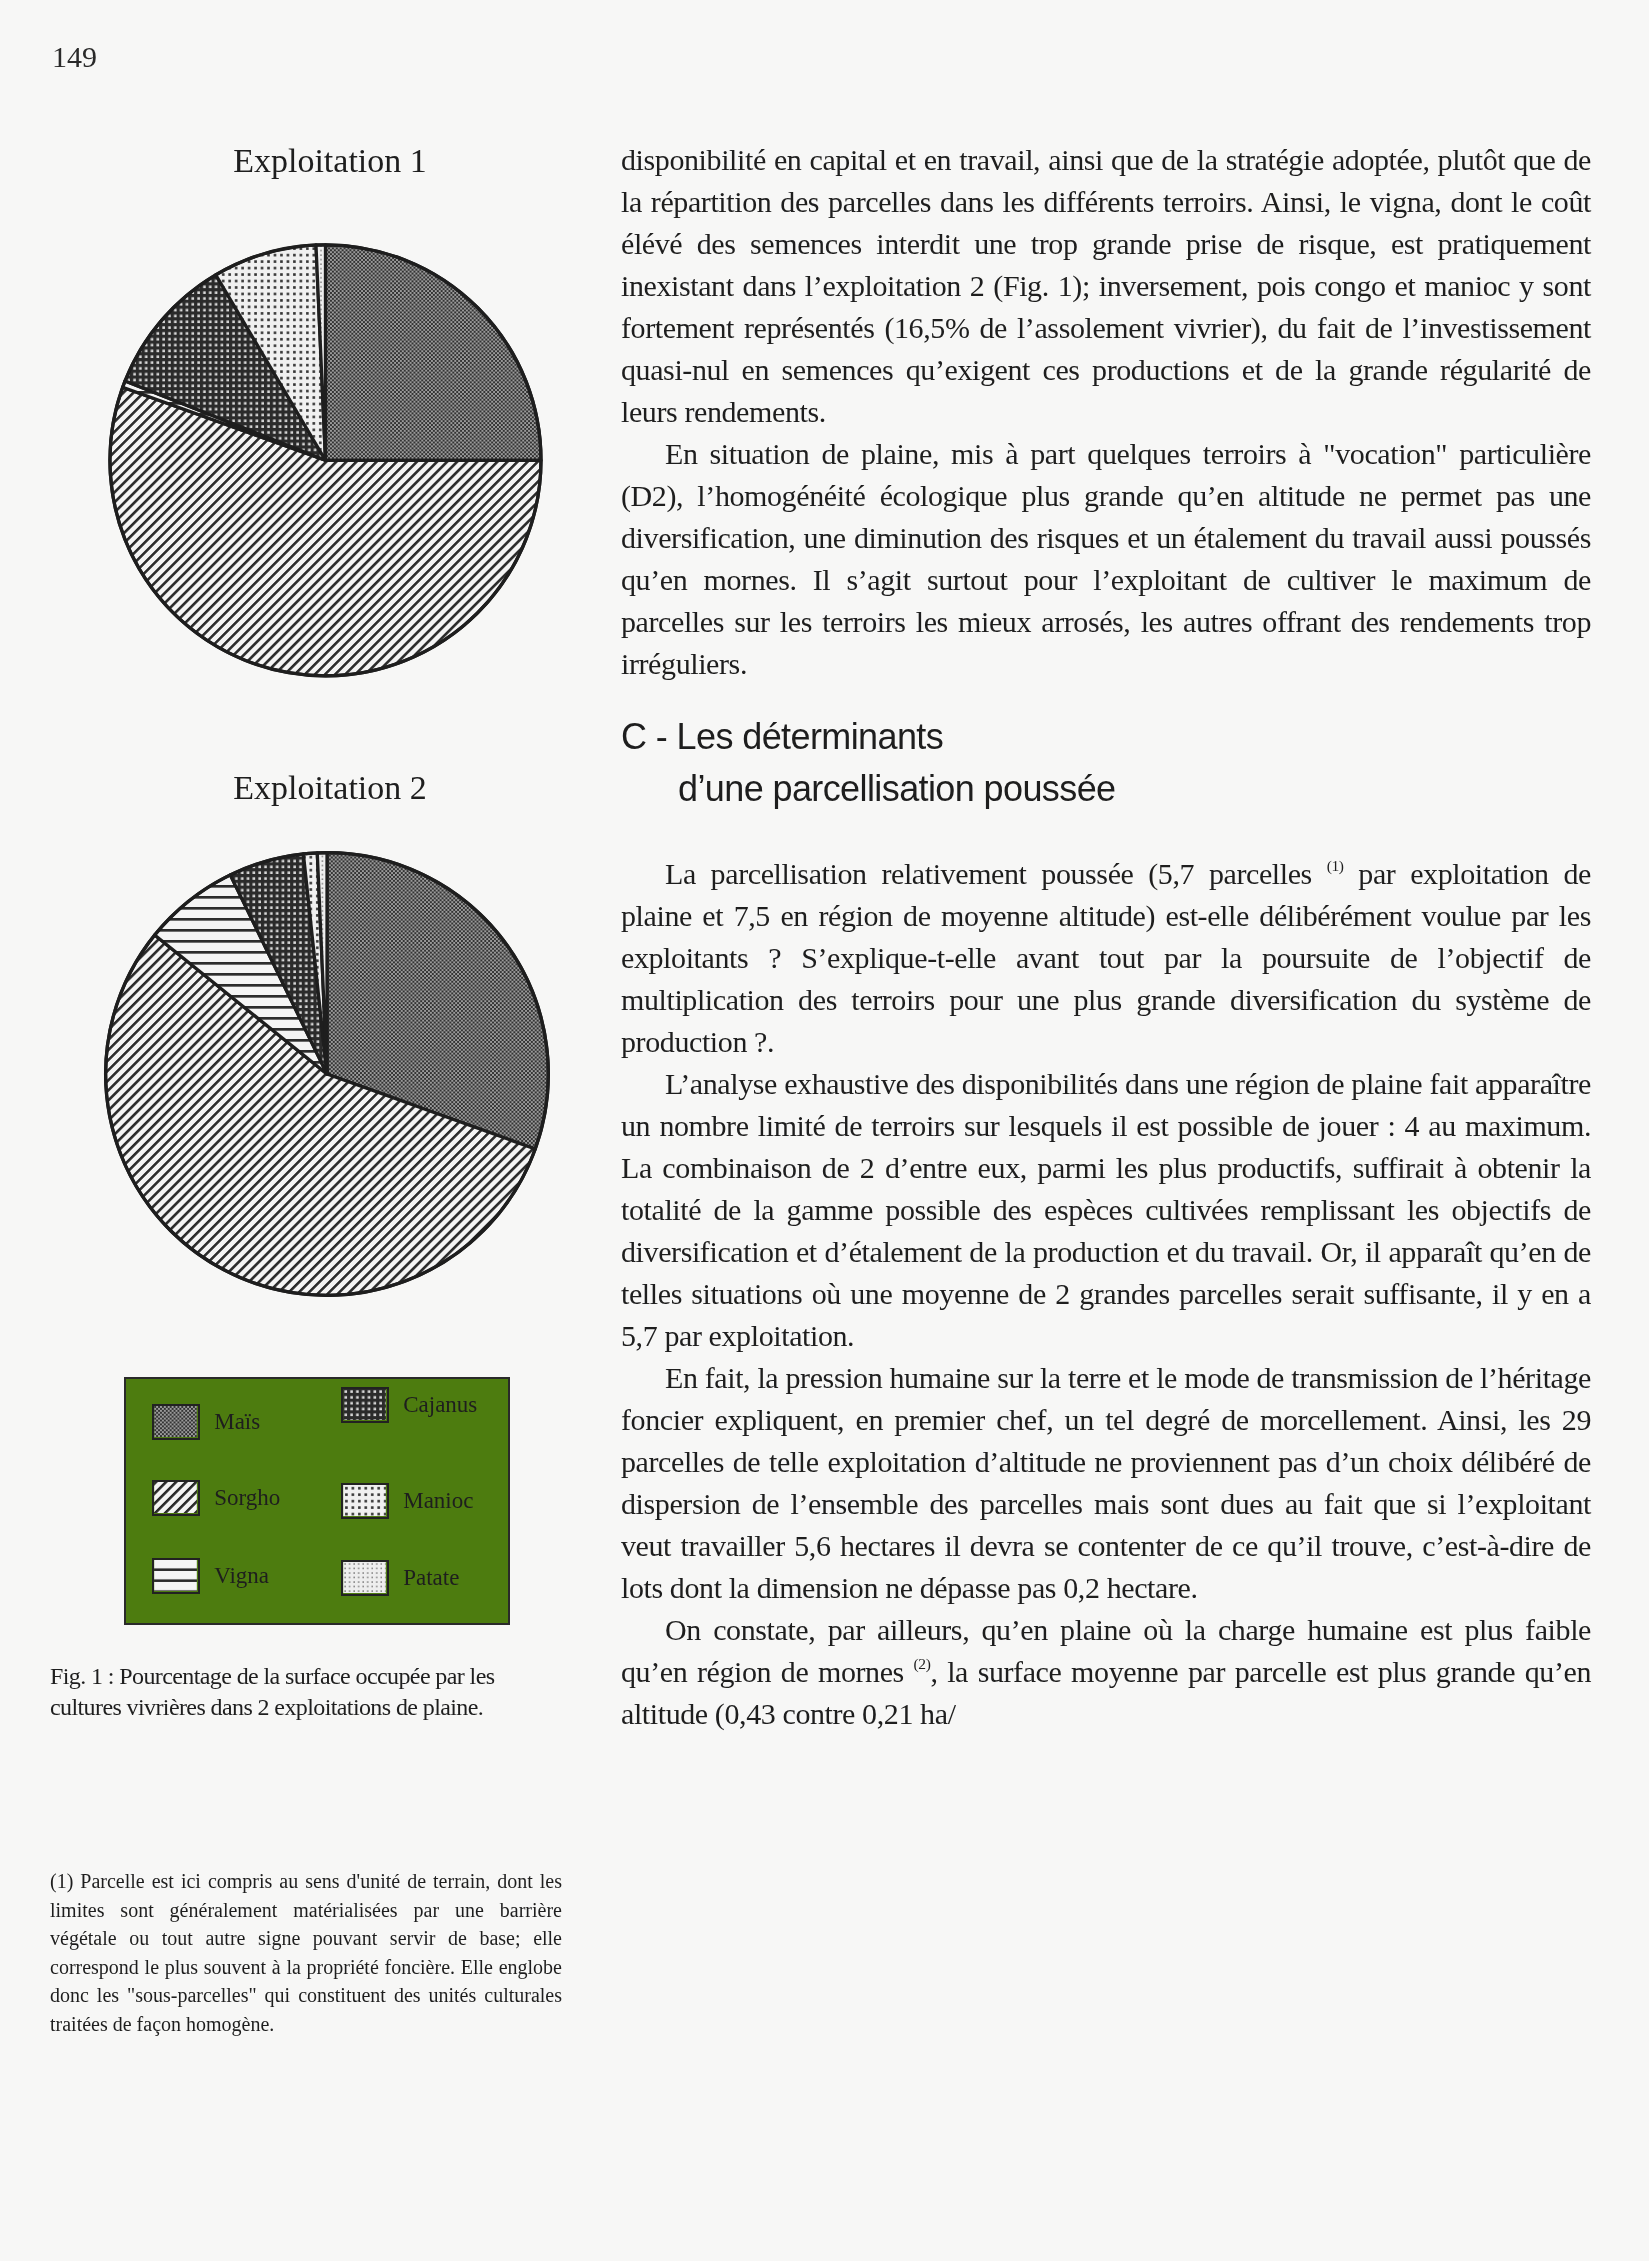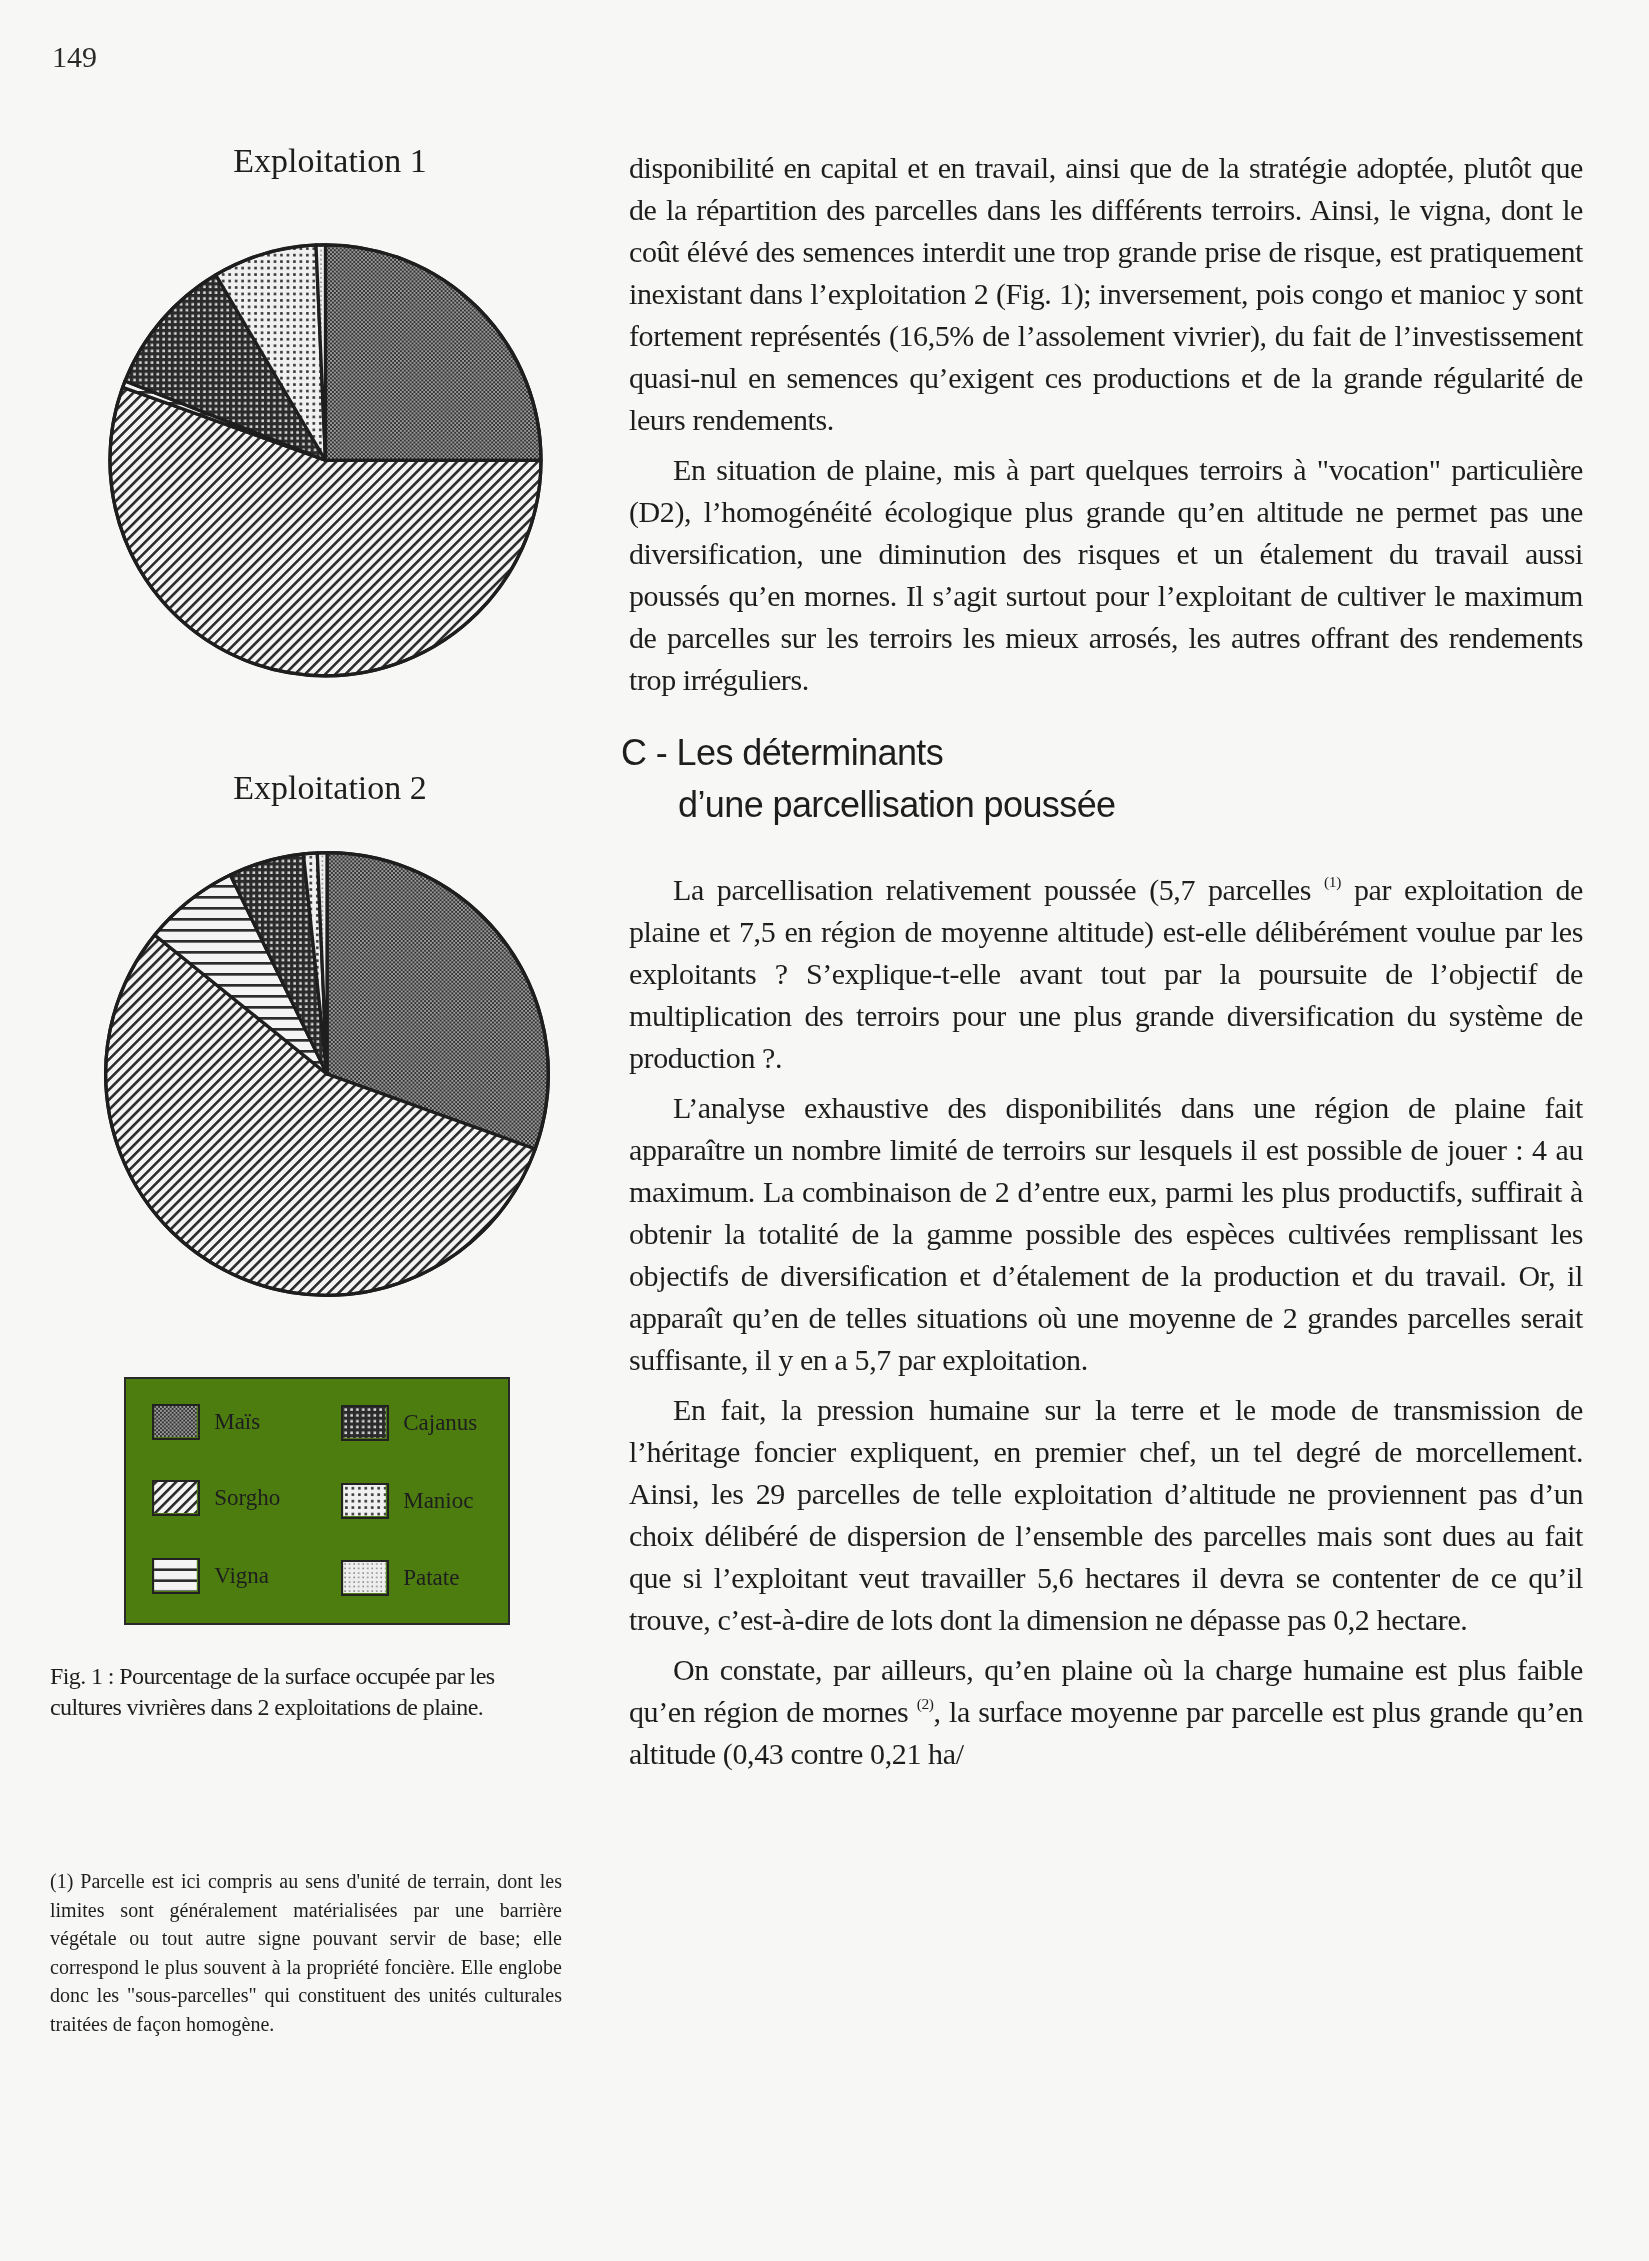--- a/index.html
+++ b/index.html
@@ -23,21 +23,21 @@
     font-family: Liberation Serif, serif; font-size: 24px; line-height: 31px; letter-spacing: -0.6px;
   }
   .footnote {
     position: absolute; left: 50px; top: 1867px; width: 512px;
     font-size: 20px; line-height: 28.5px; text-align: justify;
   }
   .right-col {
     position: absolute; left: 621px; top: 139px; width: 970px;
     font-size: 30px; line-height: 42px; text-align: justify; letter-spacing: -0.4px;
   }
-  .right-col p { margin: 8px; }
+  .right-col p { margin: 0; }
   .right-col p.indent { text-indent: 44px; }
   .section-heading {
     font-family: "Liberation Sans", "DejaVu Sans", sans-serif; font-weight: normal;
     font-size: 36px; line-height: 52px; margin: 26px 0 38px 0 !important; text-align: left; letter-spacing: -0.6px;
   }
   .section-heading .line2 { display: block; padding-left: 57px; }
   sup { font-size: 15.5px; line-height: 0; vertical-align: 13px; }
 </style>
 </head>
 <body>
@@ -101,21 +101,21 @@
       <circle cx="360" cy="360" r="342" fill="none" stroke="#1e1e1e" stroke-width="5"></circle>
     </svg>
 
   <div class="legend">
     <div class="legend-item" style="left:26px; top:24.6px;">
       <div class="legend-swatch"><svg width="43" height="31" viewBox="0 0 66 48">
             <rect width="66" height="48" fill="url(#pat-mais)"></rect>
           </svg></div>
       <span class="legend-label">Maïs</span>
     </div>
-    <div class="legend-item" style="left:215px; top:26px;">
+    <div class="legend-item" style="left:215px; top:8px;">
       <div class="legend-swatch"><svg width="43" height="31" viewBox="0 0 66 48">
             <rect width="66" height="48" fill="url(#pat-cajanus)"></rect>
           </svg></div>
       <span class="legend-label">Cajanus</span>
     </div>
     <div class="legend-item" style="left:26px; top:101px;">
       <div class="legend-swatch"><svg width="43" height="31" viewBox="0 0 66 48">
             <rect width="66" height="48" fill="url(#pat-sorgho)"></rect>
           </svg></div>
       <span class="legend-label">Sorgho</span>

